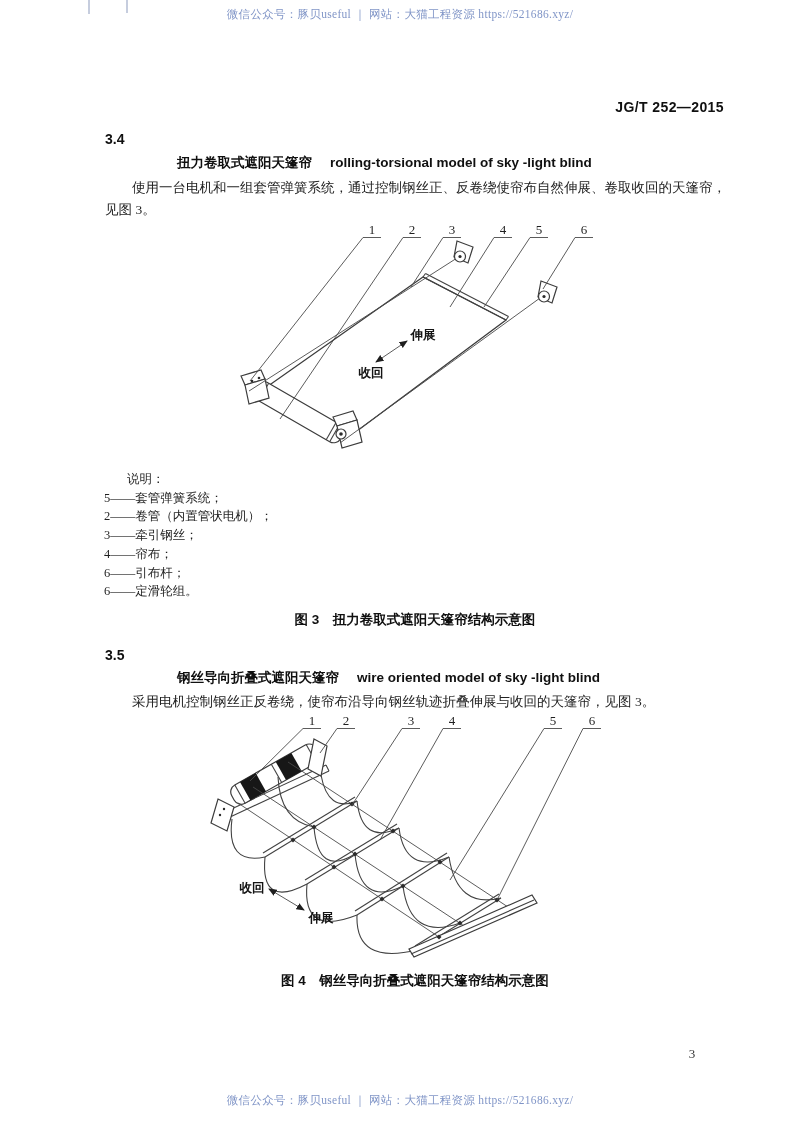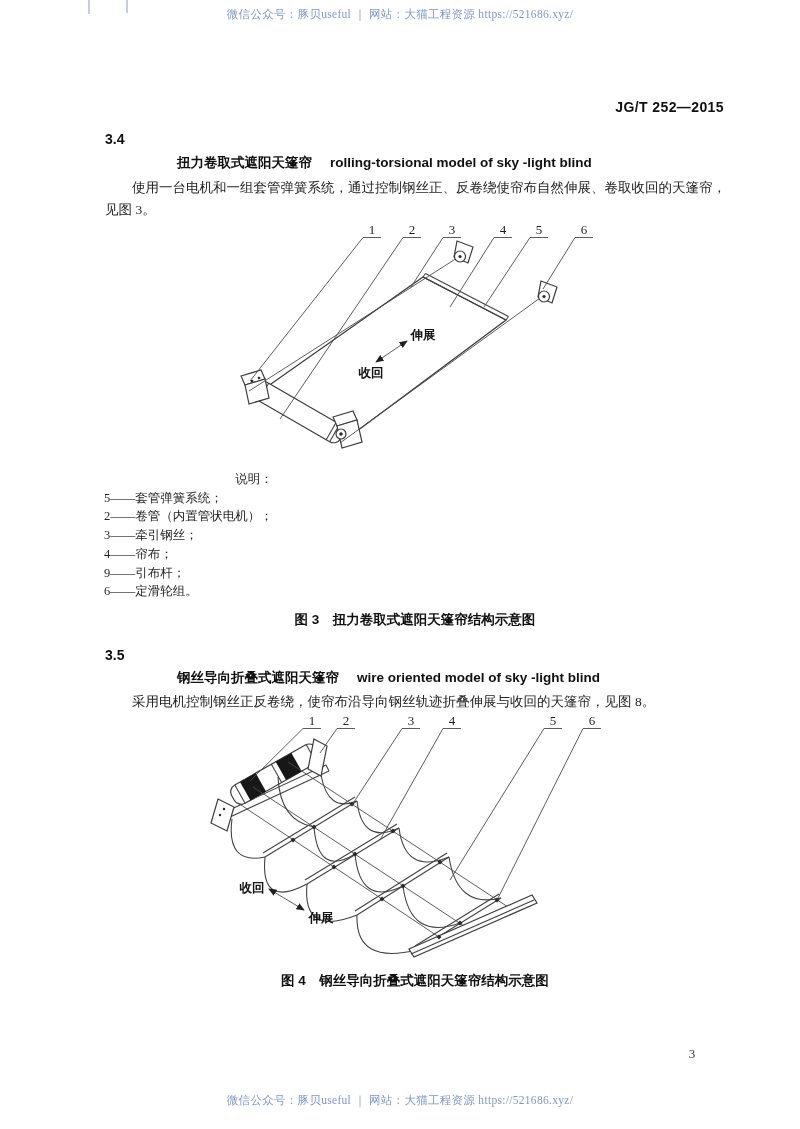--- a/index.html
+++ b/index.html
@@ -28,21 +28,21 @@
   .term{
     position:absolute;left:133px;
     font-family:"Liberation Sans","DejaVu Sans",sans-serif;font-weight:bold;
     font-size:13.5px;color:#101010;white-space:nowrap;margin-left:44px;
   }
   .term .en{margin-left:18px;}
   .def{position:absolute;left:105px;width:628px;font-size:13.5px;line-height:21.5px;color:#222;}
   .def .indent{text-indent:27px;}
   .figure{position:absolute;left:130px;}
   .legend{position:absolute;left:104px;top:470px;font-size:12.5px;line-height:18.7px;color:#1f1f1f;}
-  .legend .title{padding-left:23px;text-align:right;}
+  .legend .title{padding-left:23px;}
   .caption{
     position:absolute;left:105px;width:620px;text-align:center;
     font-family:Liberation Sans, sans-serif;font-weight:bold;
     font-size:13.5px;color:#101010;
   }
   .page-num{position:absolute;left:680px;top:1046px;width:24px;text-align:center;font-size:13px;color:#333;}
   svg{display:block;}
   svg .ln{stroke:#424242;stroke-width:1.1;fill:none;}
   svg .ln-thin{stroke:#4a4a4a;stroke-width:.9;fill:none;}
   svg .shape{stroke:#3c3c3c;stroke-width:1.2;fill:#ffffff;}
@@ -147,32 +147,32 @@
     <text class="dirlabel" x="293" y="118" text-anchor="middle">伸展</text>
     <text class="dirlabel" x="241" y="156" text-anchor="middle">收回</text>
   </svg>
 
   <div class="legend">
     <div class="title">说明：</div>
     <div>5——套管弹簧系统；</div>
     <div>2——卷管（内置管状电机）；</div>
     <div>3——牵引钢丝；</div>
     <div>4——帘布；</div>
-    <div>9——引布杆；</div>
+    <div>6——引布杆；</div>
     <div>6——定滑轮组。</div>
   </div>
 
   <div class="caption" style="top:611px;">图 3　扭力卷取式遮阳天篷帘结构示意图</div>
 
   <div class="sec-num" style="top:647px;">3.5</div>
   <div class="term" style="top:669px;">
     <span>钢丝导向折叠式遮阳天篷帘</span><span class="en">wire oriented model of sky -light blind</span>
   </div>
   <div class="def" style="top:691px;">
-    <div class="indent">采用电机控制钢丝正反卷绕，使帘布沿导向钢丝轨迹折叠伸展与收回的天篷帘，见图 8。</div>
+    <div class="indent">采用电机控制钢丝正反卷绕，使帘布沿导向钢丝轨迹折叠伸展与收回的天篷帘，见图 3。</div>
   </div>
 
   <svg class="figure" style="top:713px;" width="600" height="245" viewBox="0 0 600 245">
     <defs>
       <marker id="arr4" markerWidth="9" markerHeight="8" refX="7.5" refY="3.5" orient="auto-start-reverse" markerUnits="userSpaceOnUse">
         <path d="M0,0 L8.5,3.5 L0,7 Z" fill="#1f1f1f"></path>
       </marker>
     </defs>
 
     <g>

